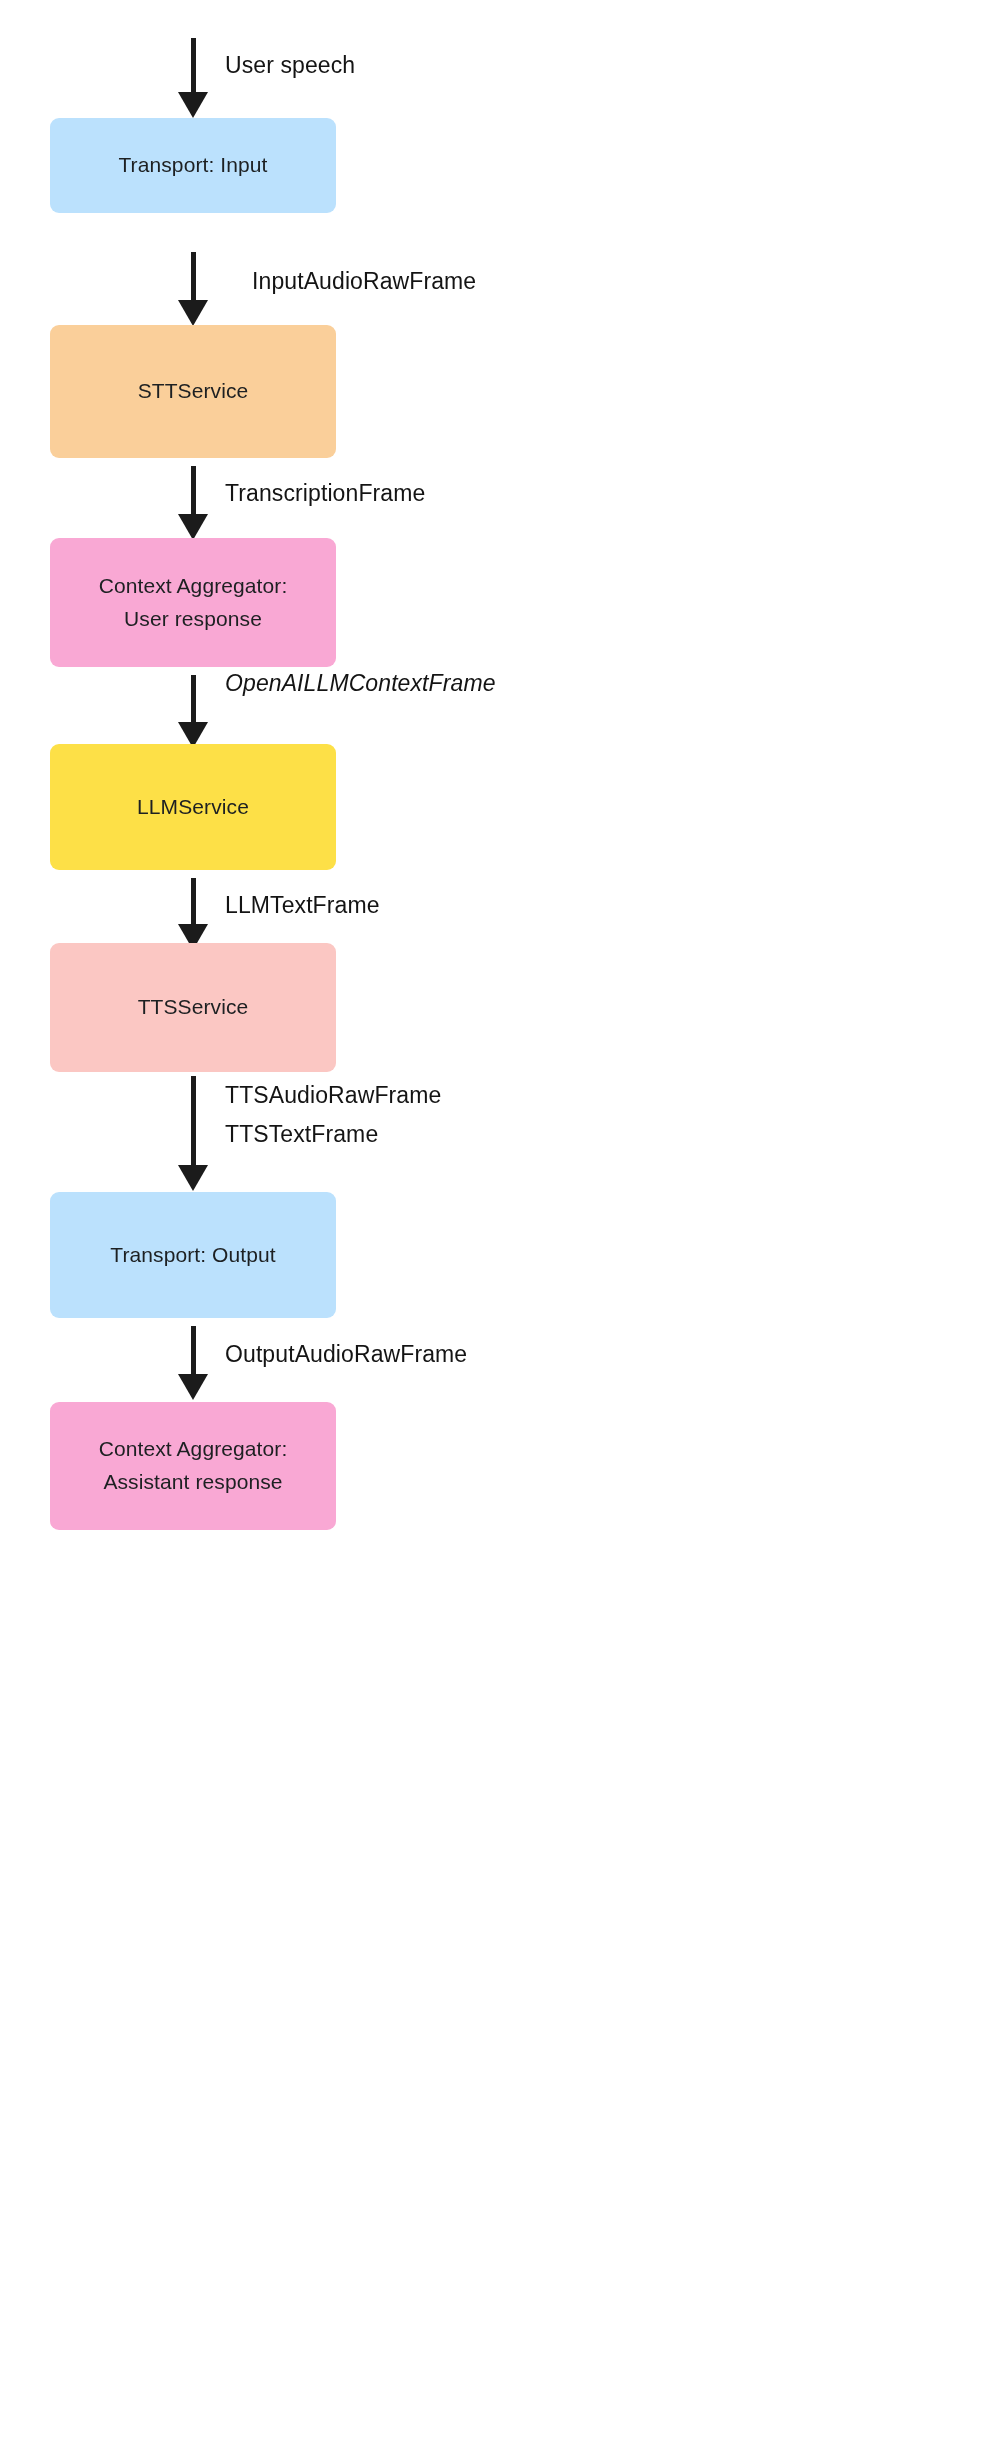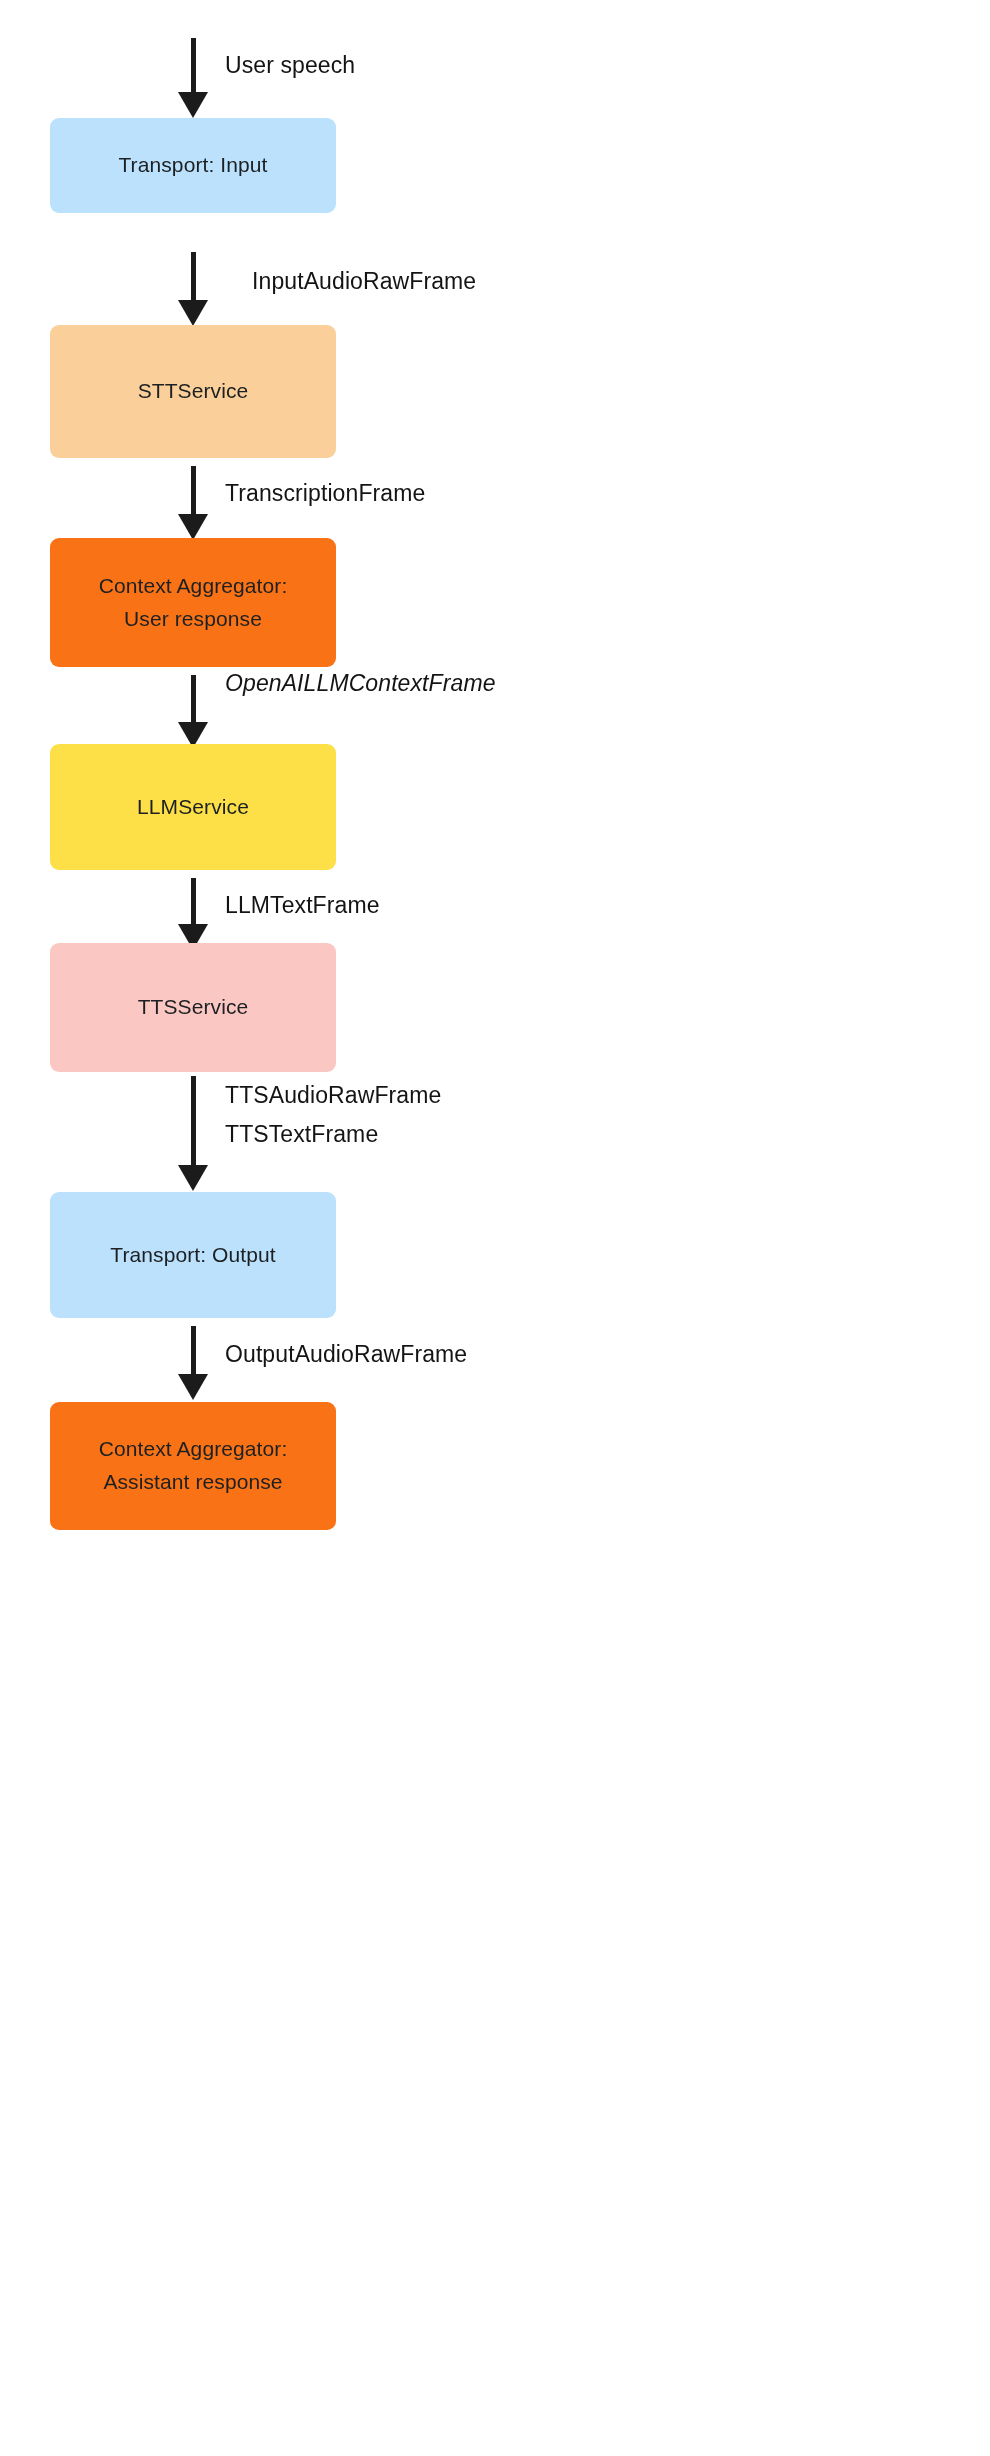--- a/index.html
+++ b/index.html
@@ -34,21 +34,21 @@
   .node-label {
     font-size: 21px;
     line-height: 1.55;
     color: #1d2022;
     letter-spacing: 0.1px;
     white-space: pre-line;
     font-family: "Liberation Sans", sans-serif;
   }
   .node-blue   { background: #bbe1fd; }
   .node-orange { background: #facf9a; }
-  .node-green  { background: #f97316; }
+  .node-green  { background: #f9a8d4; }
   .node-yellow { background: #fde047; }
   .node-pink   { background: #fbc7c3; }
 
   .edge {
     position: absolute;
     left: 0;
     top: 0;
   }
   .edge-line {
     position: absolute;

